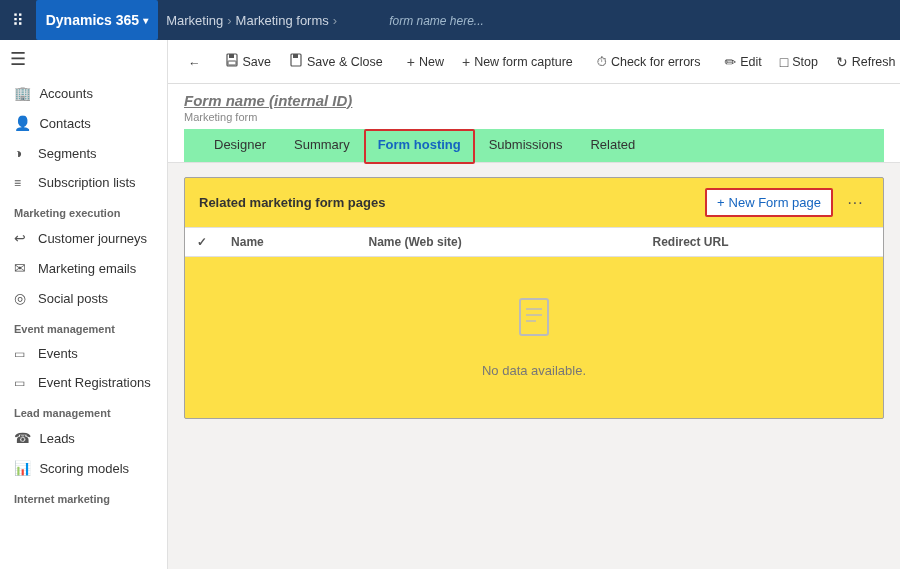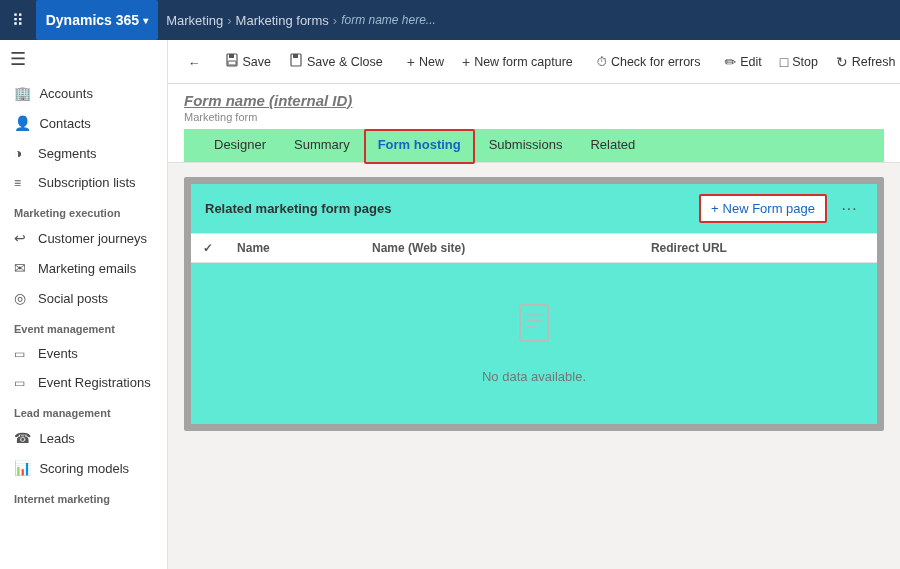--- a/index.html
+++ b/index.html
@@ -29,28 +29,28 @@
       font-weight: 600;
       display: flex;
       align-items: center;
       gap: 4px;
       cursor: pointer;
     }
     .top-nav .breadcrumb {
       color: #cdd5e0;
       font-size: 13px;
       display: flex;
-      align-items: center;
+      align-items: flex-end;
       gap: 4px;
     }
     .top-nav .breadcrumb span {
       cursor: pointer;
     }
     .top-nav .breadcrumb .sep { color: #8899aa; }
-    .top-nav .breadcrumb .current { color: #a0b0c0; font-style: italic; }
+    .top-nav .breadcrumb .current { color: #a0b0c0; font-style: italic; margin-left: 48px; }
 
     
     .main-layout {
       display: flex;
       height: calc(569px - 40px);
     }
 
     
     .sidebar {
       width: 168px;
@@ -173,22 +173,22 @@
 
     
     .main-content {
       flex: 1;
       padding: 14px 16px;
       overflow-y: auto;
     }
 
     
     .section-card {
-      background: #5eead4;
-      border: 7px solid #a3a3a3;
+      background: #fde047;
+      border: 1px solid #a3a3a3;
       border-radius: 2px;
     }
     .section-header {
       display: flex;
       align-items: center;
       justify-content: space-between;
       padding: 10px 14px;
       border-bottom: 1px solid #e0e0e0;
     }
     .section-title {

